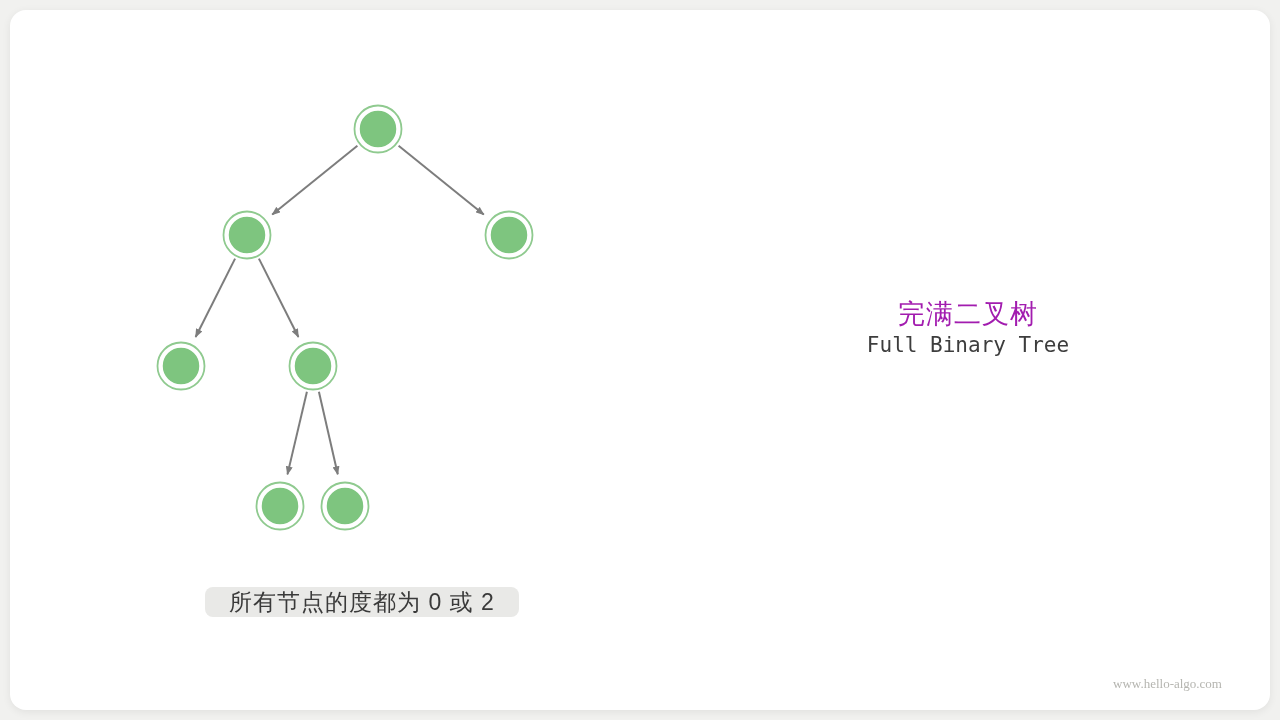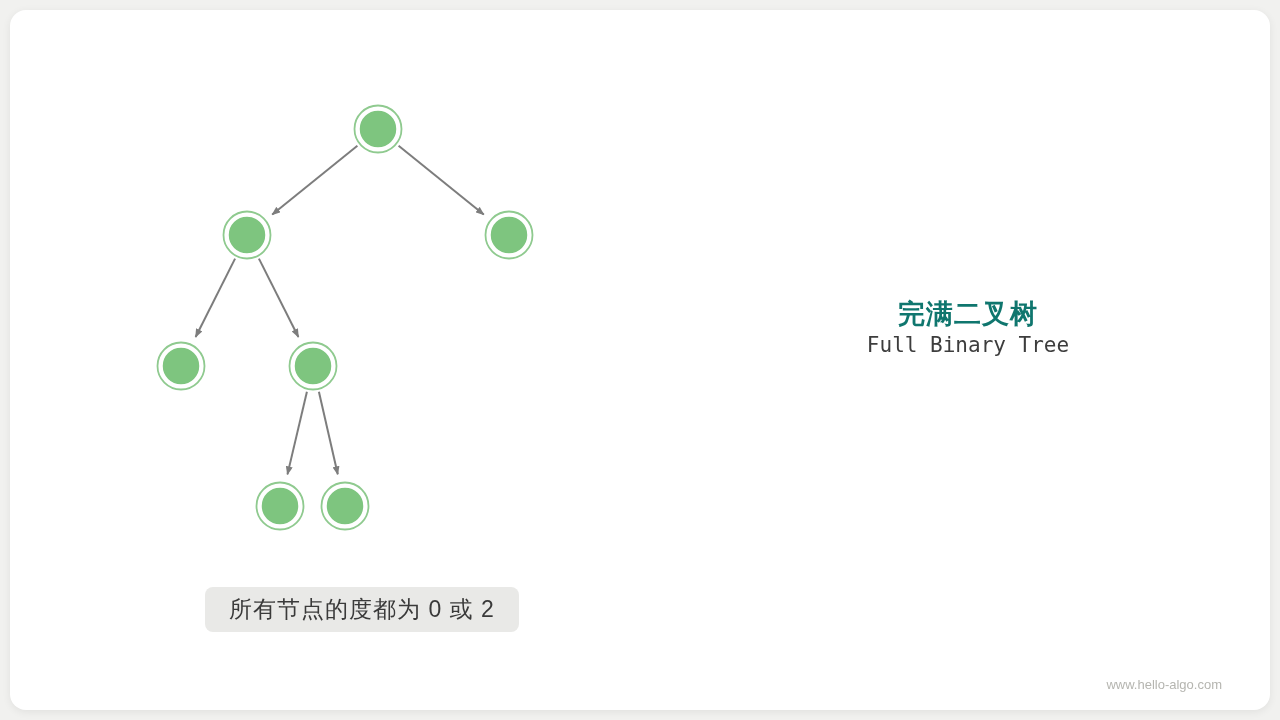--- a/index.html
+++ b/index.html
@@ -27,50 +27,50 @@
   }
   .title-block {
     position: absolute;
     left: 818px;
     top: 296px;
     width: 300px;
     text-align: center;
   }
   .title-zh {
     font-size: 27px;
-    font-weight: bold;
-    color: #0f766e;
+    font-weight: normal;
+    color: #a21caf;
     letter-spacing: 1px;
   }
   .title-en {
     margin-top: 1px;
     font-family: "DejaVu Sans Mono", monospace;
     font-size: 21px;
     color: #3d3d3d;
   }
   .caption-box {
     position: absolute;
     left: 205px;
     top: 587px;
-    height: 45px;
+    height: 30px;
     padding: 0 24px;
     display: inline-flex;
     align-items: center;
     background: #e9e9e7;
     border-radius: 8px;
     font-size: 23px;
     color: #3a3a3a;
     letter-spacing: 1px;
     white-space: nowrap;
   }
   .watermark {
     position: absolute;
     right: 58px;
     bottom: 28px;
-    font-family: Liberation Sans, sans-serif;
+    font-family: Liberation Serif, serif;
     font-size: 13px;
     color: #b5b5b0;
   }
 </style>
 </head>
 <body>
 
 <div class="card"></div>
 
 <svg class="tree-canvas" viewBox="0 0 1280 720" xmlns="http://www.w3.org/2000/svg">

